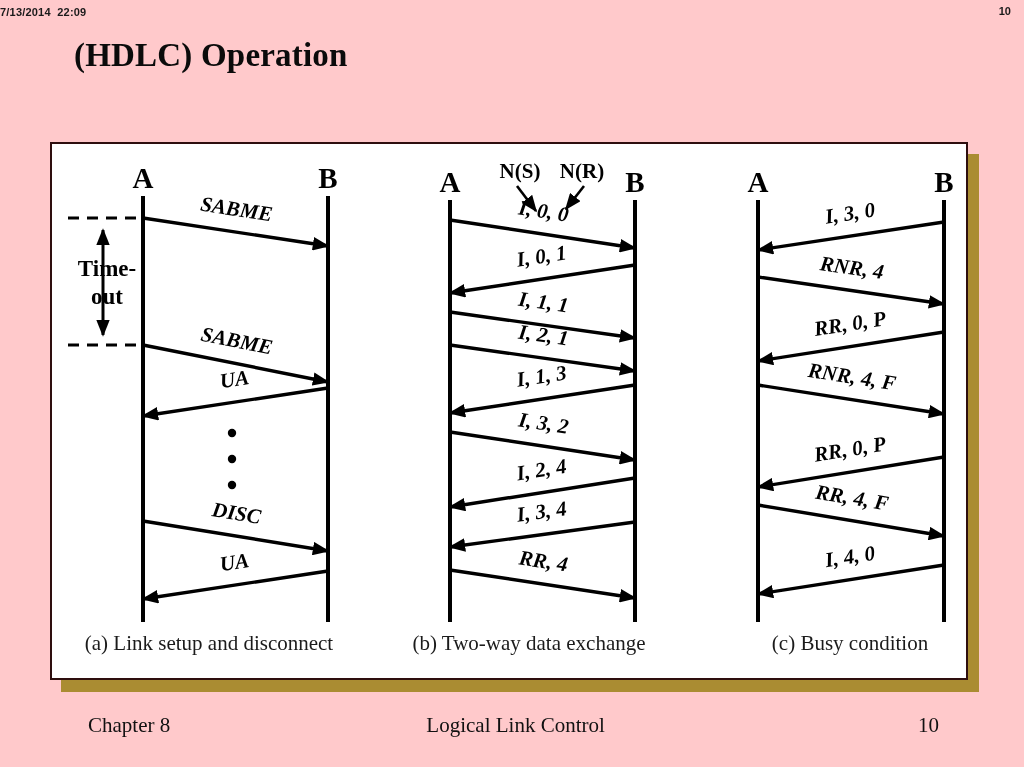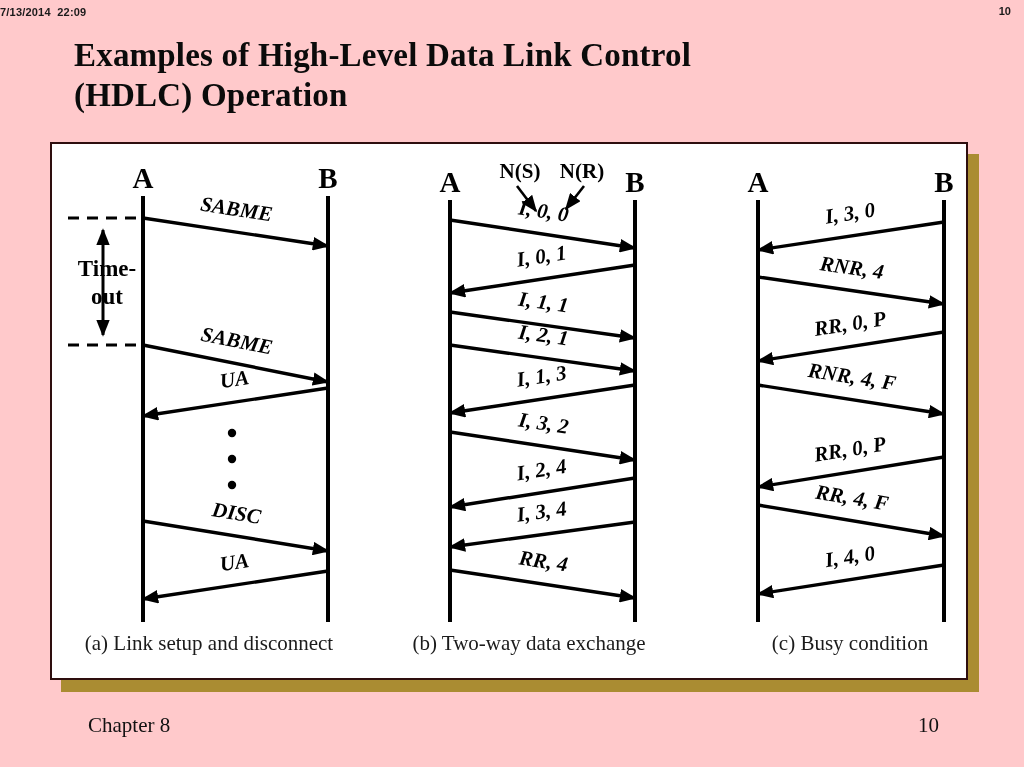--- a/index.html
+++ b/index.html
@@ -54,21 +54,20 @@
   .footer-right{left:918px;}
 </style>
 </head>
 <body>
 
 <div class="slide" style="background: rgb(255, 201, 203);">
   <div class="hdr-date">7/13/2014  22:09</div>
   <div class="hdr-num">10</div>
 
   <h1 class="title">
-    <span class="tl">Examples of High-Level Data Link Control</span>
     <span class="tl">(HDLC) Operation</span>
   </h1>
 
   <div class="panel" style="left: 50px; top: 142px; width: 918px; height: 538px; background: rgb(255, 255, 255); border: 2px solid rgb(46, 14, 14); box-shadow: rgb(170, 140, 50) 11px 12px 0px 0px;"></div>
 
   <svg id="diagram-svg" viewBox="0 0 1024 767" xmlns="http://www.w3.org/2000/svg">
     <defs>
       <marker id="arrowhead" viewBox="0 0 10 8" refX="9" refY="4" markerWidth="17" markerHeight="13.5" markerUnits="userSpaceOnUse" orient="auto-start-reverse">
         <path d="M0,0 L10,4 L0,8 z" fill="#000"></path>
       </marker>
@@ -146,14 +145,15 @@
         <text x="851" y="330.5" class="msg-label" transform="rotate(-8.86 851 330.5)">RR, 0, P</text>
         <text x="851" y="383.5" class="msg-label" transform="rotate(8.86 851 383.5)">RNR, 4, F</text>
         <text x="851" y="456" class="msg-label" transform="rotate(-9.16 851 456)">RR, 0, P</text>
         <text x="851" y="504.5" class="msg-label" transform="rotate(9.46 851 504.5)">RR, 4, F</text>
         <text x="851" y="563.5" class="msg-label" transform="rotate(-8.86 851 563.5)">I, 4, 0</text>
         <text x="850" y="650" class="caption">(c) Busy condition</text>
       </g>
   </svg>
 
   <div class="footer-item footer-left">Chapter 8</div>
+  <div class="footer-item footer-center">Logical Link Control</div>
   <div class="footer-item footer-right">10</div>
 </div>
 
 </body></html>

